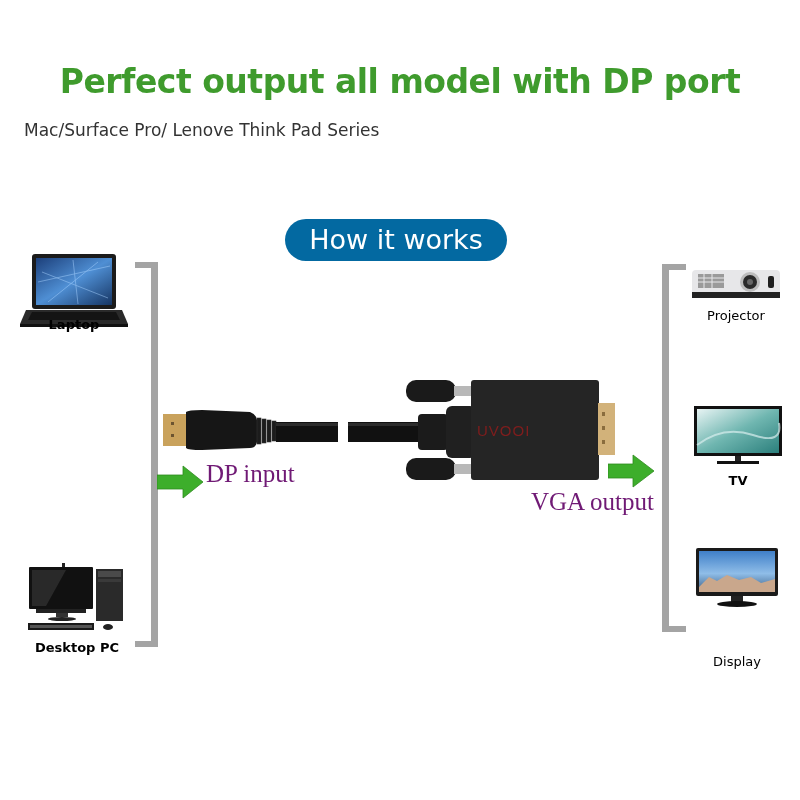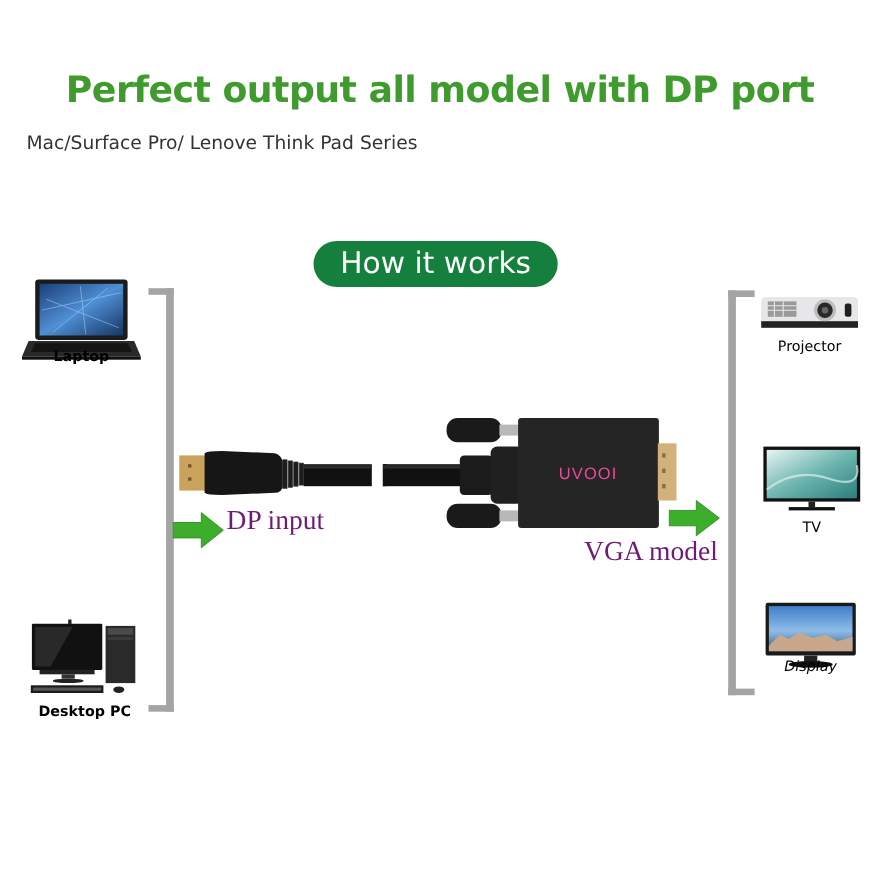--- a/index.html
+++ b/index.html
@@ -1,20 +1,20 @@
 <!DOCTYPE html>
 <html><head>
 <meta charset="utf-8">
 <style>
   html, body { margin: 0; padding: 0; }
   body { width: 800px; height: 800px; background: #ffffff; position: relative; overflow: hidden; font-family: "DejaVu Sans", sans-serif; }
   .abs { position: absolute; }
   .headline { left: 0; width: 800px; top: 62px; text-align: center; font-family: "DejaVu Sans", sans-serif; font-weight: bold; font-size: 33px; letter-spacing: -0.5px; }
   .subline { left: 0; width: 800px; top: 120px; text-align: left; font-family: "DejaVu Sans", sans-serif; font-size: 17px; color: #333; margin-left: 24px; }
-  .pill { left: 285px; top: 219px; width: 222px; height: 42px; border-radius: 21px; background: #15803d; color: #fff; font-family: "DejaVu Sans", sans-serif; font-size: 27px; line-height: 42px; text-align: center; }
+  .pill { left: 285px; top: 219px; width: 222px; height: 42px; border-radius: 21px; background: #0369a1; color: #fff; font-family: "DejaVu Sans", sans-serif; font-size: 27px; line-height: 42px; text-align: center; }
   .bracket { background: #a4a4a4; }
   .dev-label { font-family: "DejaVu Sans", sans-serif; font-size: 13px; text-align: center; color: #000000; }
   .dev-label.bold { font-weight: bold; }
   .io-label { font-family: Liberation Serif, serif; font-size: 25px; color: #701a75; }
   .brand { font-family: "Liberation Sans", sans-serif; font-size: 15px; letter-spacing: 1px; }
 </style>
 </head>
 <body>
 
 <div class="abs headline" style="color:#3f9b2d;">Perfect output all model with DP port</div>
@@ -105,28 +105,28 @@
     <rect x="106" y="90" width="20" height="10" fill="#b8b8b8"></rect>
 
     <rect x="123" y="6" width="128" height="100" rx="3" fill="#252525"></rect>
 
     <rect x="250" y="29" width="17" height="52" fill="#d2b27a"></rect>
     <rect x="254" y="38" width="3" height="4" fill="#8a6d3e"></rect>
     <rect x="254" y="52" width="3" height="4" fill="#8a6d3e"></rect>
     <rect x="254" y="66" width="3" height="4" fill="#8a6d3e"></rect>
   </svg>
 </div>
-<div class="abs brand" style="left:508px; top:422px; color:#ec4899;">UVOOI</div>
+<div class="abs brand" style="left:477px; top:422px; color:#7f1d1d;">UVOOI</div>
 
 <div class="abs" style="left:608px; top:454px; width:48px; height:34px;">
   <svg width="48" height="34" viewBox="0 0 48 34">
     <polygon points="0,10 25,10 25,1 46,17 25,33 25,24 0,24" fill="#3dae2b" stroke="#2e8a20" stroke-width="0.8"></polygon>
   </svg>
 </div>
-<div class="abs io-label" style="left:531px; top:488px;">VGA model</div>
+<div class="abs io-label" style="left:531px; top:488px;">VGA output</div>
 
 <div class="abs" style="left:690px; top:266px; width:92px; height:36px;">
   <svg width="92" height="36" viewBox="0 0 92 36">
     <rect x="2" y="4" width="88" height="26" rx="4" fill="#e7e7e9"></rect>
     <rect x="2" y="26" width="88" height="6" fill="#222"></rect>
     <rect x="8" y="8" width="26" height="14" fill="#9a9a9a"></rect>
     <g stroke="#e7e7e9" stroke-width="1">
         <line x1="8" y1="12" x2="34" y2="12"></line>
         <line x1="8" y1="16" x2="34" y2="16"></line>
         <line x1="14" y1="8" x2="14" y2="22"></line>
@@ -149,31 +149,31 @@
         <stop offset="1" stop-color="#2b7f7c"></stop>
       </linearGradient>
     </defs>
     <rect x="1" y="1" width="88" height="50" fill="#111"></rect>
     <rect x="4" y="4" width="82" height="44" fill="url(#tvscr)"></rect>
     <path d="M4 40 Q30 20 60 30 T86 18" stroke="#d8eeee" stroke-width="2" fill="none" opacity="0.7"></path>
     <rect x="42" y="51" width="6" height="5" fill="#222"></rect>
     <rect x="24" y="56" width="42" height="3" fill="#111"></rect>
   </svg>
 </div>
-<div class="abs dev-label" style="left:693px; top:473px; width:90px;">TV</div>
+<div class="abs dev-label" style="left:693px; top:473px; width:90px;font-weight:bold;">TV</div>
 
 <div class="abs" style="left:695px; top:547px; width:84px; height:62px;">
   <svg width="84" height="62" viewBox="0 0 84 62">
     <defs>
       <linearGradient id="dscr" x1="0" y1="0" x2="0" y2="1">
         <stop offset="0" stop-color="#3f7fc8"></stop>
         <stop offset="0.55" stop-color="#8fbde8"></stop>
         <stop offset="1" stop-color="#3b5f85"></stop>
       </linearGradient>
     </defs>
     <rect x="1" y="1" width="82" height="48" rx="2" fill="#1a1a1a"></rect>
     <rect x="4" y="4" width="76" height="41" fill="url(#dscr)"></rect>
     <path d="M4 40 L14 30 L22 34 L32 28 L44 33 L56 30 L66 36 L80 32 L80 45 L4 45 Z" fill="#c9a78c"></path>
     <rect x="36" y="49" width="12" height="6" fill="#222"></rect>
     <ellipse cx="42" cy="57" rx="20" ry="3" fill="#111"></ellipse>
   </svg>
 </div>
-<div class="abs dev-label" style="left:695px; top:599px; width:84px;font-style:italic;">Display</div>
+<div class="abs dev-label" style="left:695px; top:654px; width:84px;">Display</div>
 
 </body></html>

